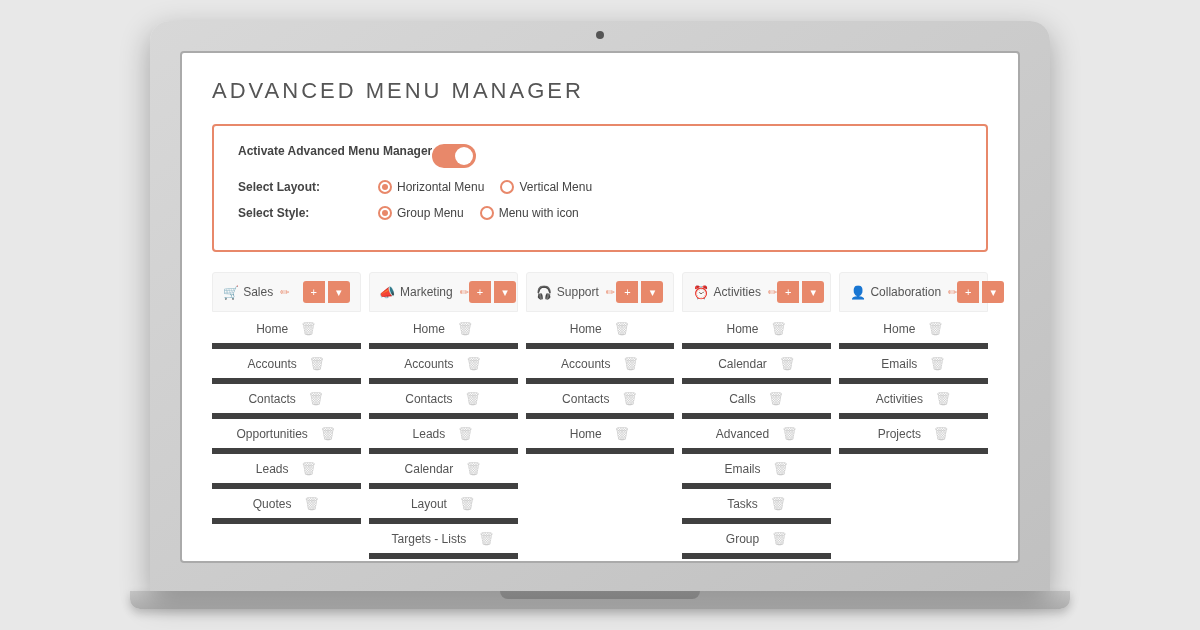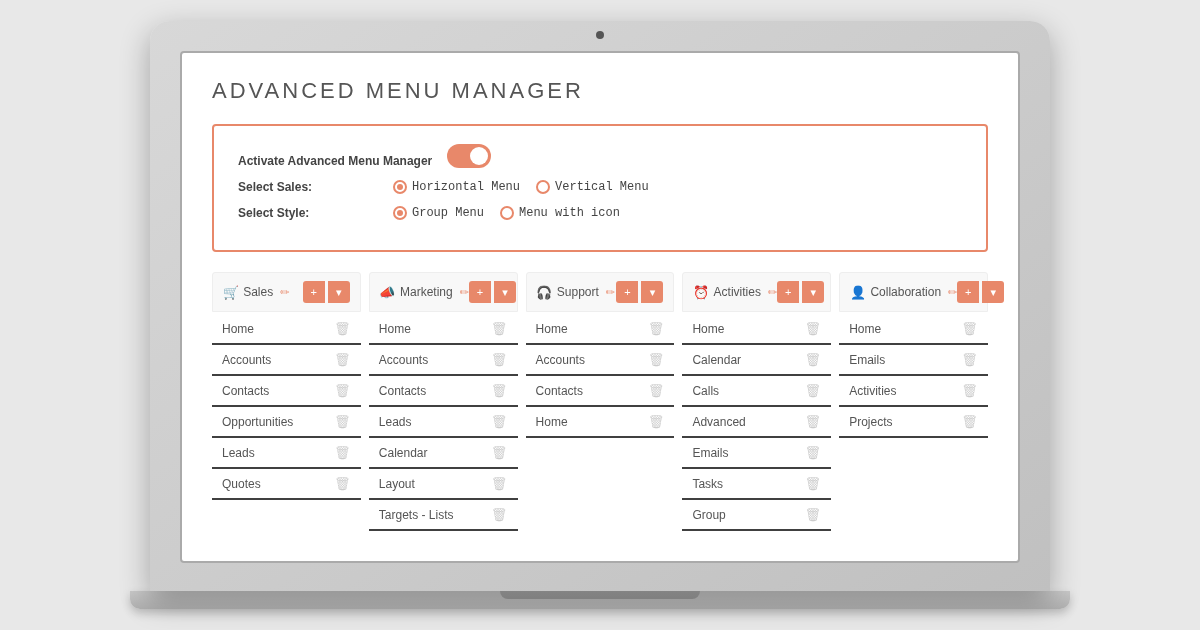--- a/index.html
+++ b/index.html
@@ -90,23 +90,23 @@
     .settings-box {
       border: 2px solid #e8886a;
       border-radius: 4px;
       padding: 18px 24px;
       margin-bottom: 20px;
       background: #fff;
     }
 
     .settings-row {
       display: flex;
-      align-items: flex-end;
+      align-items: flex-start;
       margin-bottom: 12px;
-      gap: 15px;
+      gap: 0;
     }
 
     .settings-row:last-child {
       margin-bottom: 12px;
     }
 
     .settings-label {
       font-size: 12px;
       font-weight: 600;
       color: #444;
@@ -131,21 +131,20 @@
       height: 18px;
       background: #fff;
       border-radius: 50%;
     }
 
     
     .radio-group {
       display: flex;
       align-items: center;
       gap: 16px;
-      font-family: Liberation Mono, monospace;
     }
 
     .radio-item {
       display: flex;
       align-items: center;
       gap: 5px;
       font-size: 12px;
       color: #444;
       cursor: pointer;
     }
@@ -229,23 +228,23 @@
     .pencil-icon {
       font-size: 11px;
       color: #e8886a;
       margin-left: 3px;
     }
 
     
     .menu-item-row {
       display: flex;
       align-items: center;
-      justify-content: space-between;
+      justify-content: center;
       padding: 7px 10px;
-      border-bottom: 2px solid #404040;
+      border-bottom: 6px solid #404040;
       background: #fff;
       font-size: 12px;
       color: #555;
       gap: 12px;
     }
 
     .delete-btn {
       font-size: 13px;
       color: #ccc;
       cursor: pointer;
@@ -266,21 +265,21 @@
           <div class="settings-box">
 
             <div class="settings-row">
               <span class="settings-label">Activate Advanced Menu Manager</span>
               <div class="toggle-switch">
                 <div class="toggle-knob"></div>
               </div>
             </div>
 
             <div class="settings-row">
-              <span class="settings-label">Select Sales:</span>
+              <span class="settings-label">Select Layout:</span>
               <div class="radio-group">
                 <label class="radio-item">
                   <div class="radio-dot selected"></div>
                   <span>Horizontal Menu</span>
                 </label>
                 <label class="radio-item">
                   <div class="radio-dot"></div>
                   <span>Vertical Menu</span>
                 </label>
               </div>

